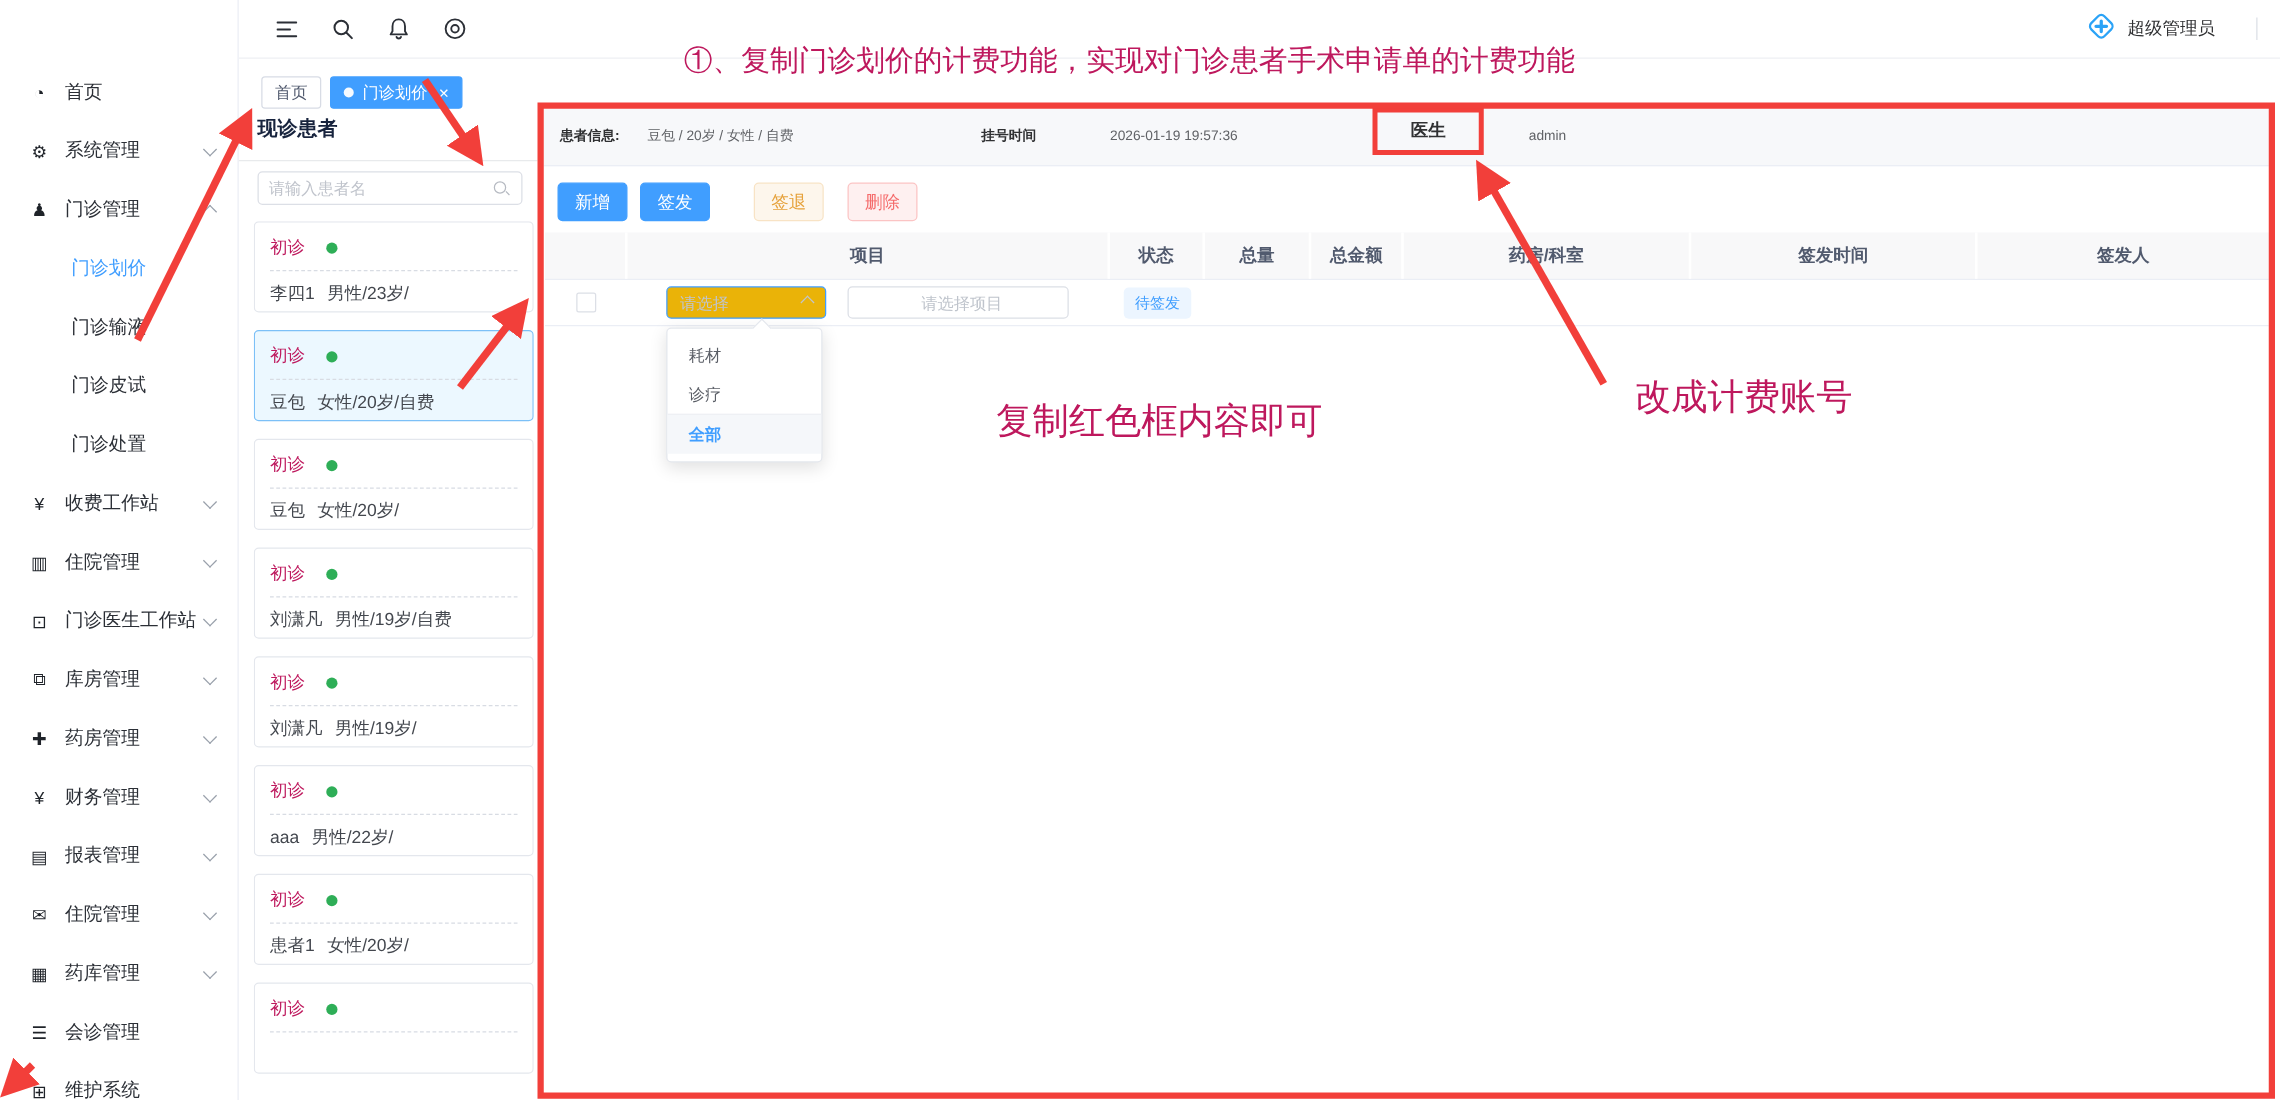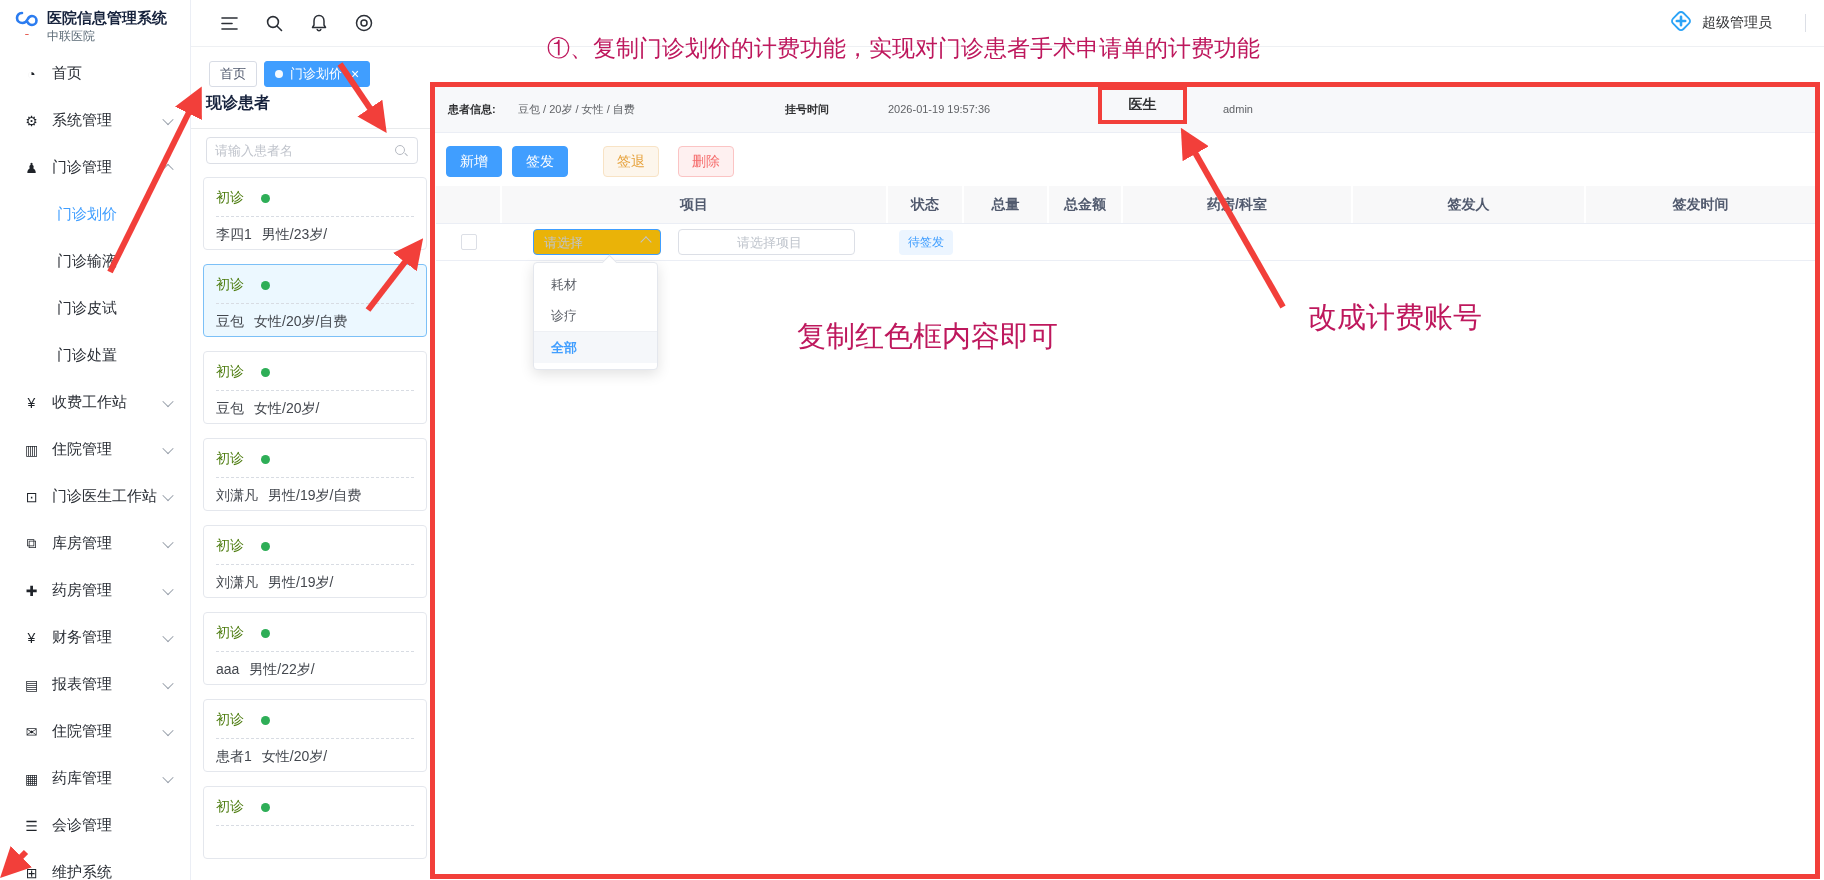--- a/index.html
+++ b/index.html
@@ -57,21 +57,21 @@
   .mag{position:relative;width:16px;height:16px;margin-right:8px;flex:none;}
   .mag::before{content:"";position:absolute;left:2px;top:2px;width:8px;height:8px;border-radius:50%;
                border:1.4px solid #b6bac2;}
   .mag::after{content:"";position:absolute;left:11px;top:11px;width:4px;height:1.4px;background:#b6bac2;
               transform:rotate(45deg);}
   .cards{position:absolute;left:203px;top:177px;width:224px;height:703px;display:flex;
          flex-direction:column;gap:14px;overflow:hidden;z-index:2;}
   .card{flex:none;height:73px;box-sizing:border-box;border:1px solid #e4e7ed;border-radius:4px;
         background:#fff;padding:11px 12px 0;cursor:pointer;}
   .card.selected{background:#ecf8ff;border-color:#7cc0f7;}
-  .card-top{display:flex;align-items:center;gap:17px;font-size:14px;color:#4d7c0f;
+  .card-top{display:flex;align-items:center;gap:17px;font-size:14px;color:#be185d;
             padding-bottom:9px;border-bottom:1px dashed #d8dce3;}
   .gdot{width:9px;height:9px;border-radius:50%;background:#2eae57;}
   .card-name{padding-top:9px;font-size:14px;color:#43474e;display:flex;gap:10px;white-space:nowrap;}
 
   
   .infobar{position:absolute;left:435px;top:87px;width:1380px;height:45px;background:#f7f8fa;
            border-bottom:1px solid #ebeef5;z-index:1;}
   .ib{position:absolute;top:0;height:45px;line-height:45px;font-size:11px;white-space:nowrap;}
   .ib.bold{font-weight:bold;color:#303133;}
   .ib.val{color:#606266;}
@@ -171,32 +171,20 @@
             <rect x="4.6" y="4.6" width="14.8" height="14.8" rx="3.5" fill="none" stroke="#2ba3f7" stroke-width="1.8" transform="rotate(45 12 12)"></rect>
             <path d="M12 7.8 L12 16.2 M7.8 12 L16.2 12" stroke="#2ba3f7" stroke-width="2.6" stroke-linecap="round"></path>
           </svg>
       </span>
       <span class="user-name">超级管理员</span>
       <span class="user-divider"></span>
     </div>
   </div>
 
   <div class="sidebar">
-    <div class="logo">
-      <span class="logo-badge">
-        <svg width="24" height="22" viewBox="0 0 24 22">
-            <path d="M7 4 C3.5 4 2 6.5 2 9 C2 12 4.5 14 7.5 14 C10 14 11.5 12.5 12.5 10.5 C13.5 8.5 15 7 17 7 C19.5 7 21.5 9 21.5 11.5 C21.5 14 19.5 16 17 16 C15 16 13.5 15 12.5 13" fill="none" stroke="#2b7cf0" stroke-width="2.6" stroke-linecap="round"></path>
-          </svg>
-        <span class="logo-sub-mark">▪▪▪</span>
-      </span>
-      <span class="logo-text">
-        <div class="logo-title">医院信息管理系统</div>
-        <div class="logo-hospital">中联医院</div>
-      </span>
-    </div>
 
     <div class="menu">
       <div class="mitem">
         <span class="mi">◔</span>
         <span class="mlabel">首页</span>
       </div>
       <div class="mitem">
         <span class="mi">⚙</span>
         <span class="mlabel">系统管理</span>
         <span class="chev down"></span>
@@ -394,22 +382,22 @@
   </div>
 
   <div class="table">
     <div class="thead">
       <div class="th c1"></div>
       <div class="th c2">项目</div>
       <div class="th c3">状态</div>
       <div class="th c4">总量</div>
       <div class="th c5">总金额</div>
       <div class="th c6">药房/科室</div>
+      <div class="th c8">签发时间</div>
       <div class="th c7">签发人</div>
-      <div class="th c8">签发时间</div>
     </div>
     <div class="trow">
       <div class="td c1">
           <span class="cbox"></span>
         </div>
       <div class="td c2">
         <span class="sel">
           <input readonly="" placeholder="请选择" style="">
           <span class="chev"></span>
         </span>

